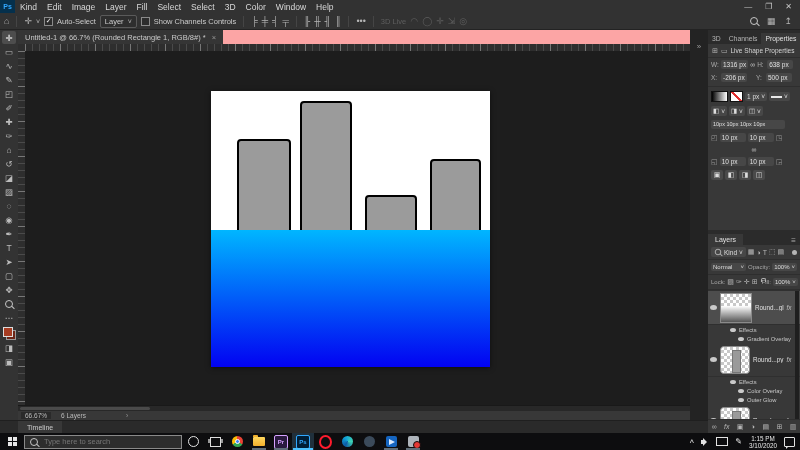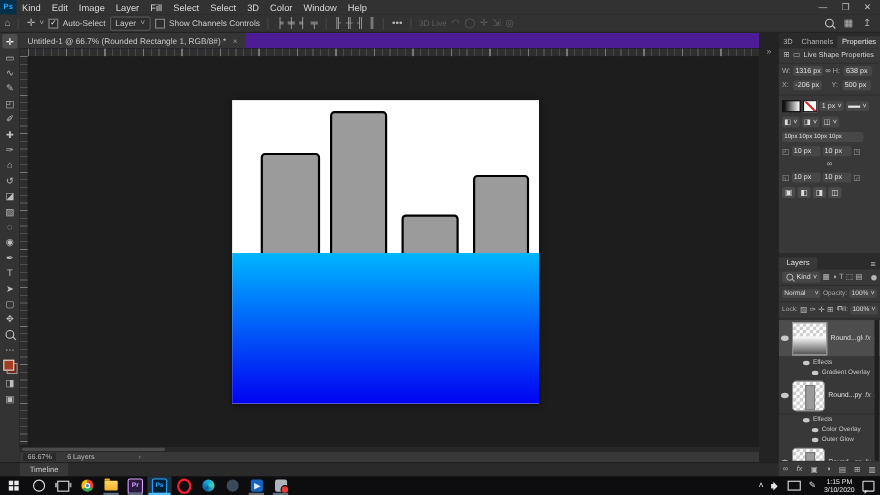--- a/index.html
+++ b/index.html
@@ -19,21 +19,21 @@
   .cb{width:7px;height:7px;border:1px solid #8a8a8a;background:#2c2c2c;display:inline-flex;align-items:center;justify-content:center;font-size:7px;color:#eee}
   .cb.checked::before{content:"✓"}
   .dropbtn{background:#2e2e2e;border:1px solid #5a5a5a;border-radius:2px;padding:1px 4px;display:flex;align-items:center;gap:4px;color:#ccc}
   .icn{color:#b5b5b5;font-size:9px;line-height:1}
   .icn.sm{font-size:7px}
   .grayed{color:#5e5e5e}
   #ob-right{margin-left:auto;display:flex;gap:9px;align-items:center;padding-right:8px}
   .mag{width:6px;height:6px;border:1px solid #c5c5c5;border-radius:50%;position:relative;display:inline-block}
   .mag::after{content:"";position:absolute;width:4px;height:1px;background:#c5c5c5;transform:rotate(45deg);right:-3px;bottom:-1px}
   
-  #tabrow{left:18px;top:30px;width:672px;height:14px;background:#4c1d95;display:flex;align-items:flex-end}
+  #tabrow{left:18px;top:30px;width:672px;height:14px;background:#fca5a5;display:flex;align-items:flex-end}
   #doctab{height:14px;background:#353535;display:flex;align-items:center;gap:6px;padding:0 7px;font-size:7.5px;color:#c9c9c9}
   #doctab .close{color:#999}
   
   #toolstrip{left:0;top:30px;width:18px;height:390px;background:#333;display:flex;flex-direction:column;align-items:center;padding-top:1px;gap:1px;box-sizing:border-box}
   .tool{width:14px;height:13px;display:flex;align-items:center;justify-content:center;font-size:8.5px;color:#bdbdbd;border-radius:2px}
   .tool.selected{background:#4d4d4d;color:#fff}
   #fgbg{position:relative;width:13px;height:13px;margin-top:2px}
   #fg{position:absolute;left:0;top:0;width:8px;height:8px;background:#a63c22;border:1px solid #ddd;z-index:2}
   #bgc{position:absolute;right:0;bottom:0;width:8px;height:8px;background:#6b2416;border:1px solid #999}
   
@@ -459,20 +459,24 @@
 
 <div id="taskbar" class="abs">
   <div id="startbtn">
     <div id="winlogo">
         <i></i>
         <i></i>
         <i></i>
         <i></i>
       </div>
   </div>
+  <div id="tsearch">
+    <span class="mag"></span>
+    <input placeholder="Type here to search" style="">
+  </div>
   <div id="tb-apps" style="display:flex">
       <span class="tbicon">
         <span class="i-cortana"></span>
       </span>
       <span class="tbicon">
         <span class="i-tv"></span>
       </span>
       <span class="tbicon">
         <span class="i-chrome"></span>
       </span>

